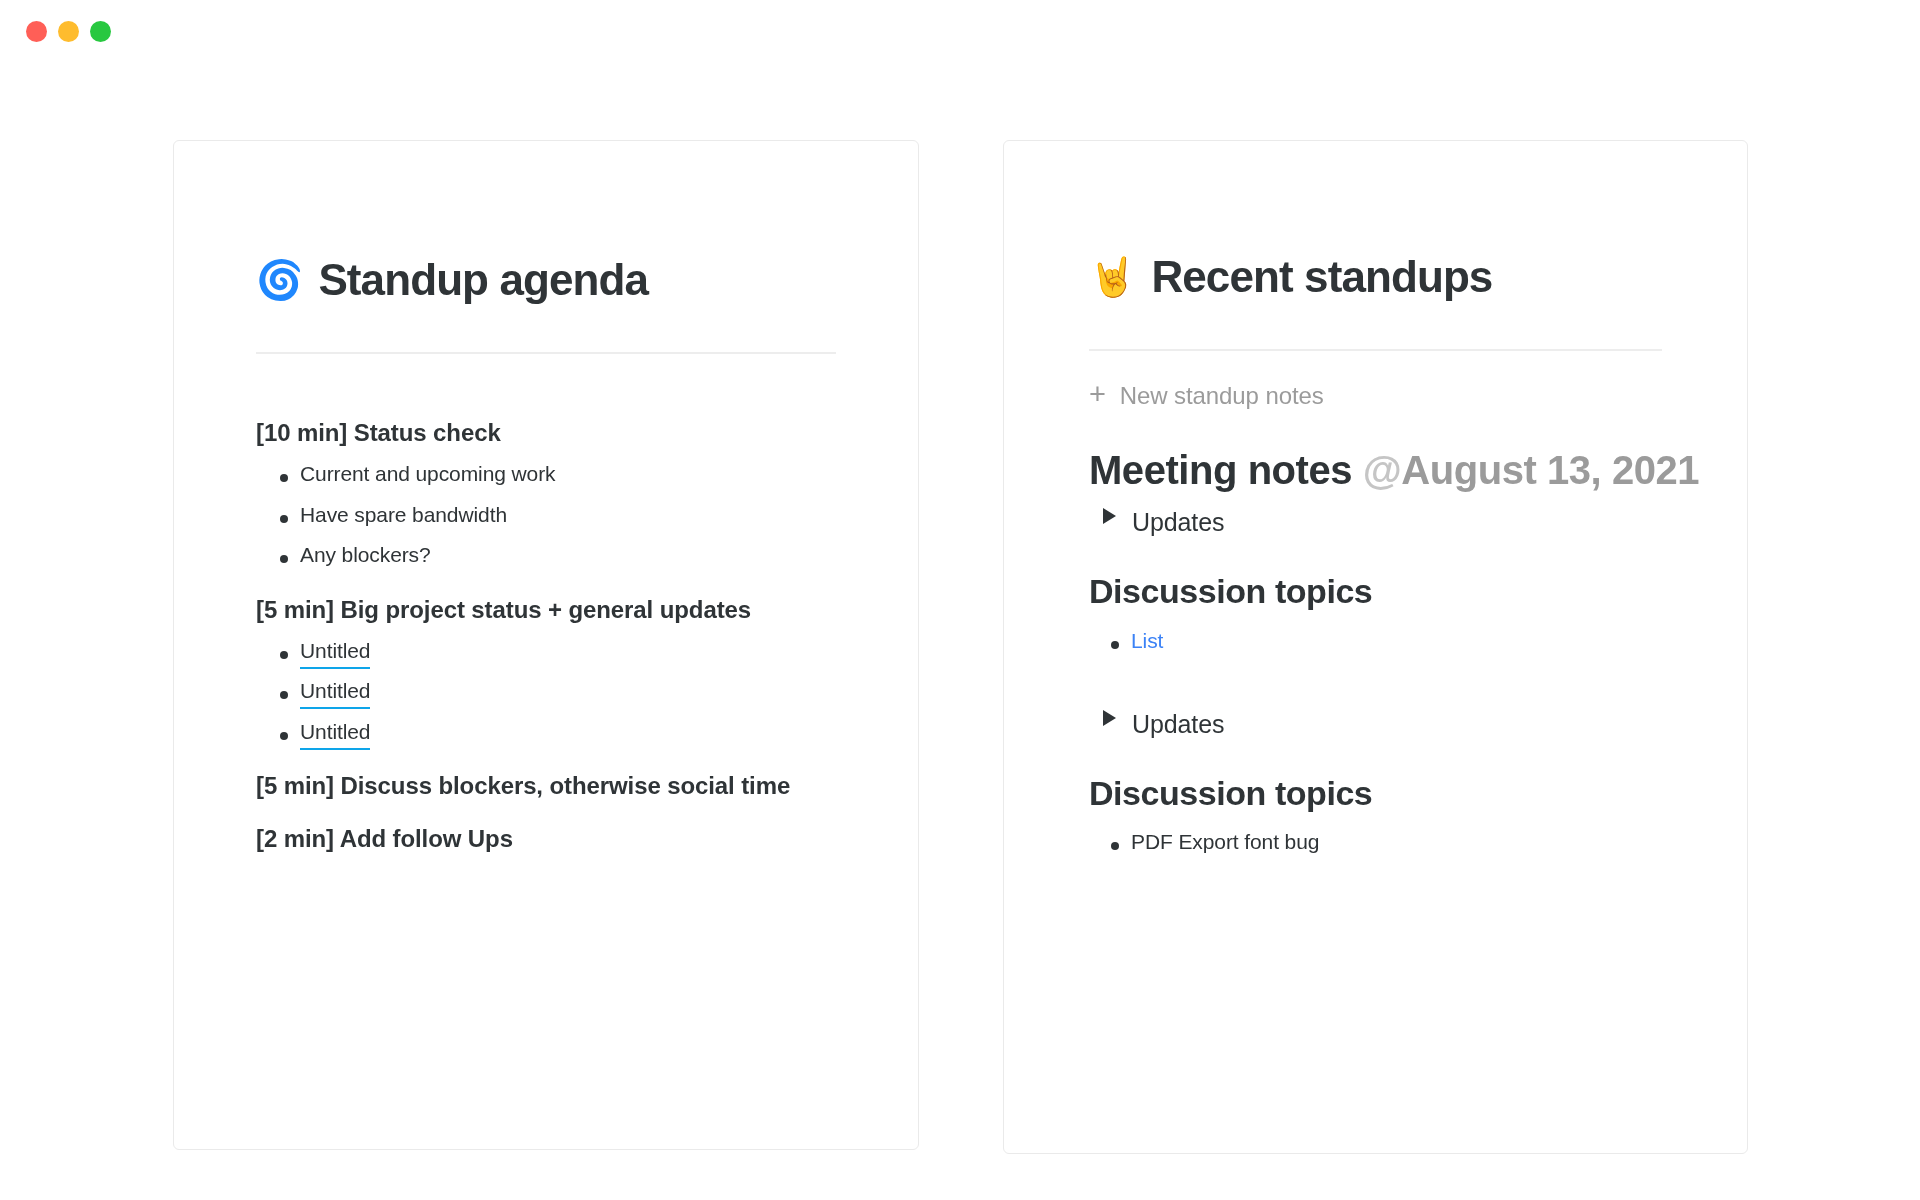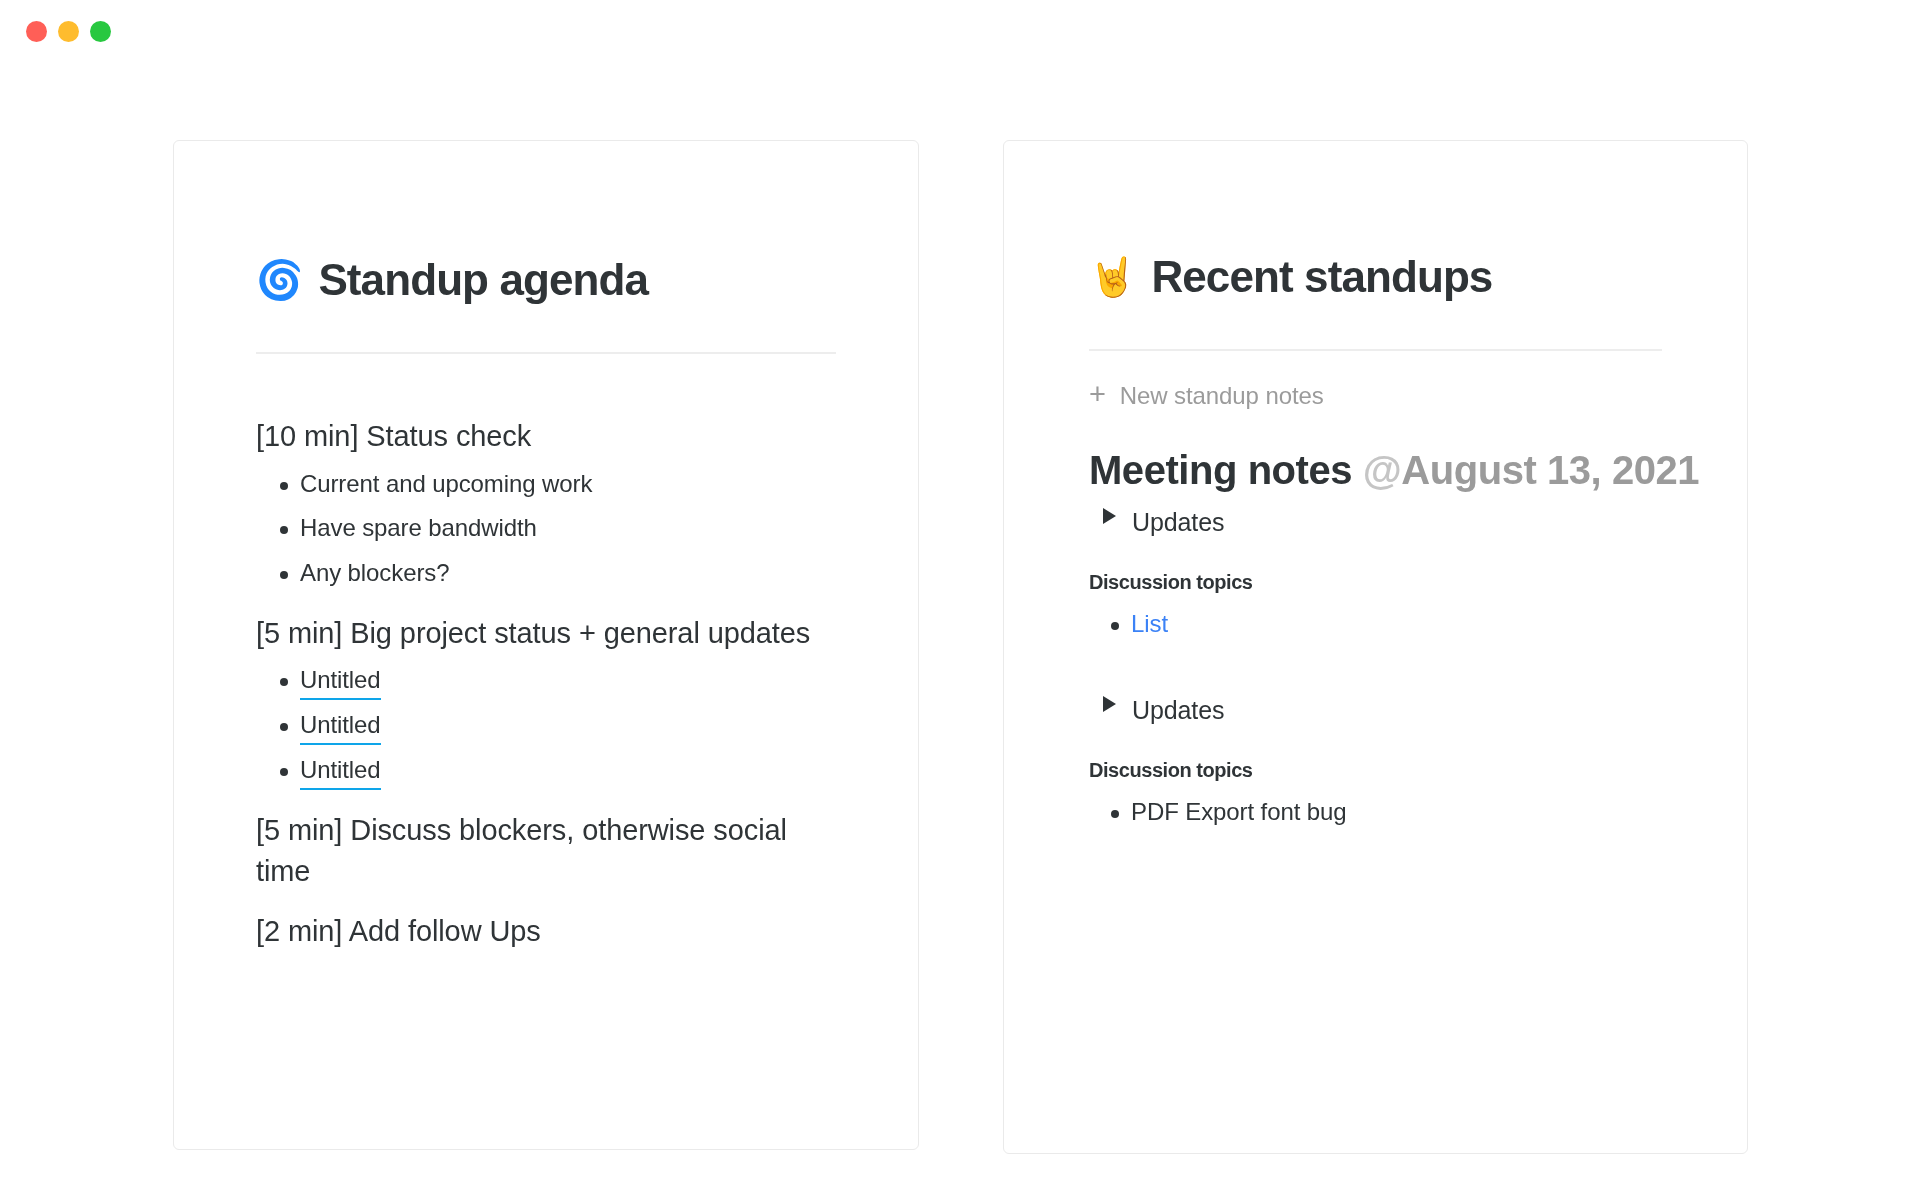--- a/index.html
+++ b/index.html
@@ -94,37 +94,37 @@
     margin-top: 48px;
     height: 2px;
     background: #ededed;
     width: 100%;
   }
 
   
   .body-left { padding-top: 62px; }
 
   .agenda-head {
-    font-size: 29px;
-    font-weight: normal;
+    font-size: 24px;
+    font-weight: bold;
     color: #2f3437;
     line-height: 1.42;
     letter-spacing: -0.1px;
     margin-bottom: 9px;
   }
 
   ul.bullets {
     list-style: none;
     margin: 0 0 9px 0;
     padding: 0;
   }
   ul.bullets li {
     position: relative;
     padding-left: 44px;
-    font-size: 24px;
+    font-size: 21px;
     color: #2f3437;
     line-height: 1.45;
     margin-bottom: 10px;
     letter-spacing: -0.1px;
   }
   ul.bullets li::before {
     content: "";
     position: absolute;
     left: 24px;
     top: 15px;
@@ -195,21 +195,21 @@
   .toggle-caret {
     width: 0; height: 0;
     border-left: 13px solid #2f3437;
     border-top: 8px solid transparent;
     border-bottom: 8px solid transparent;
     display: inline-block;
     flex: none;
   }
 
   .section-head {
-    font-size: 20px;
+    font-size: 34px;
     font-weight: bold;
     color: #2f3437;
     letter-spacing: -0.45px;
     line-height: 1.3;
     margin-bottom: 12px;
   }
 
   ul.bullets.right li { padding-left: 42px; margin-bottom: 14px; }
   ul.bullets.right li::before { left: 22px; }
   ul.bullets.right li.placeholder { color: #3b82f6; }

